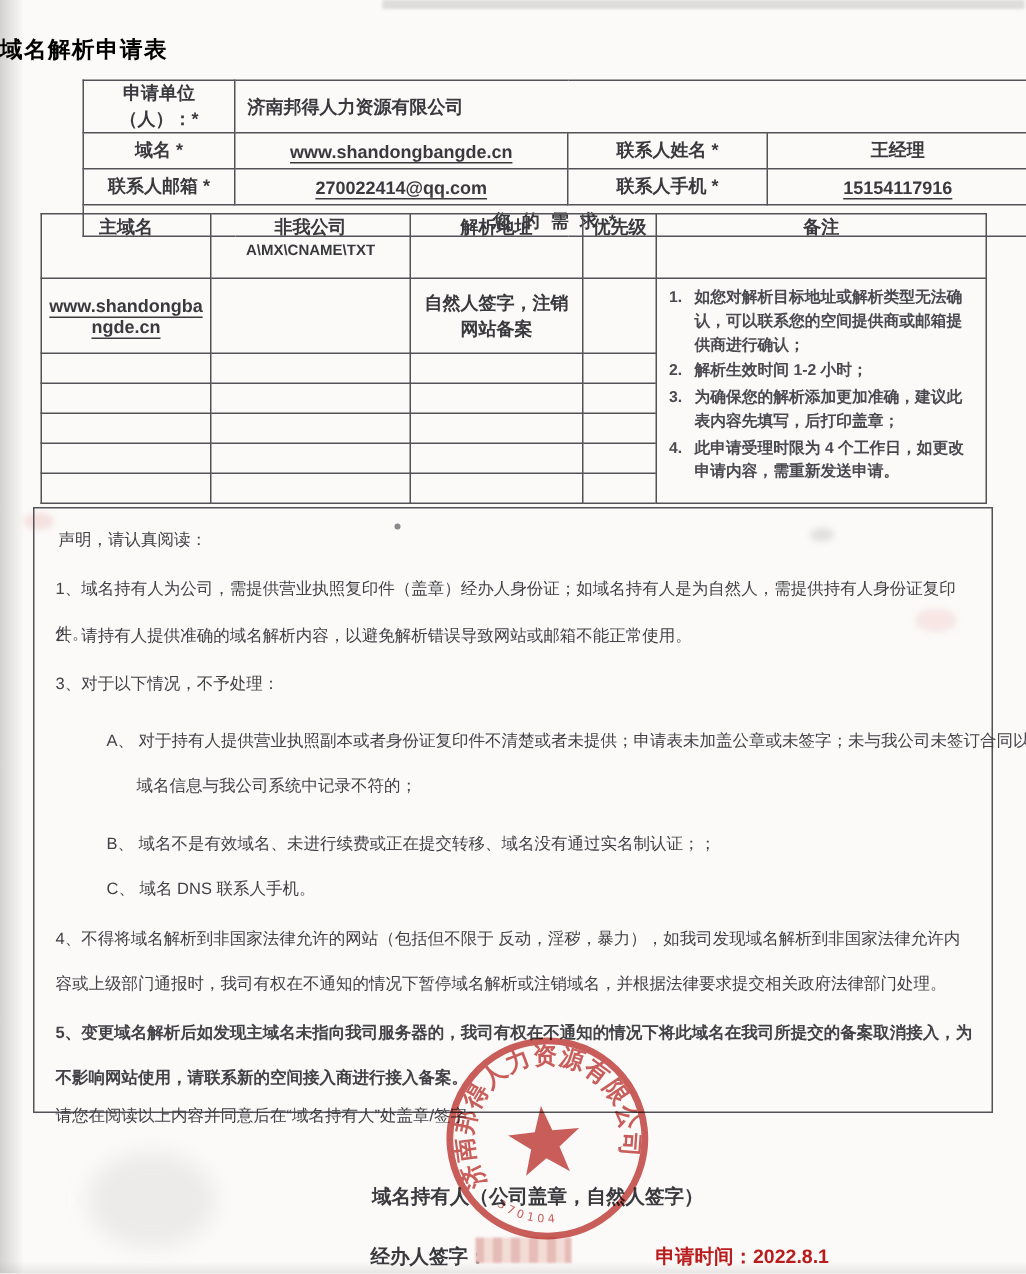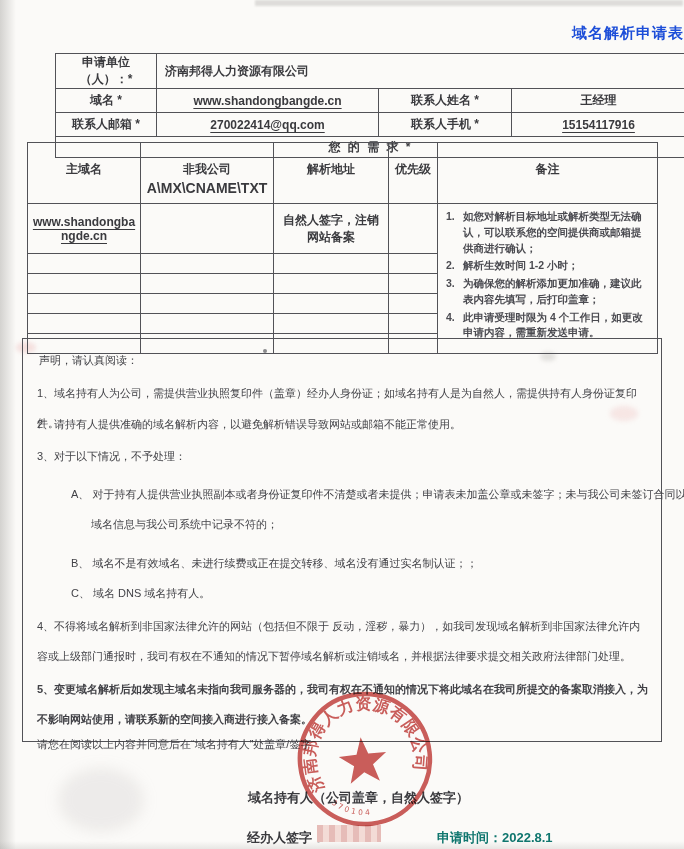--- a/index.html
+++ b/index.html
@@ -13,35 +13,35 @@
   .top-strip{position:absolute;left:255px;top:0;width:428px;height:6px;
              background:rgba(155,152,148,.30);filter:blur(1.2px);}
   .dot-art{position:absolute;left:263px;top:349px;width:4px;height:4px;border-radius:50%;
              background:#6d6d70;opacity:.8;}
   .smudge{position:absolute;border-radius:50%;}
   .sm1{left:16px;top:342px;width:20px;height:11px;background:rgba(226,148,148,.25);filter:blur(2px);}
   .sm2{left:610px;top:406px;width:28px;height:15px;background:rgba(232,158,158,.22);filter:blur(2.5px);}
   .sm3{left:58px;top:768px;width:86px;height:64px;background:rgba(158,156,152,.15);filter:blur(7px);}
   .sm4{left:540px;top:352px;width:16px;height:9px;background:rgba(150,148,145,.25);filter:blur(2px);}
 
-  .title{position:absolute;left:0;top:24px;width:100%;text-align:right;
-         font-size:15px;font-weight:700;letter-spacing:1px;color:#1d4ed8;}
+  .title{position:absolute;left:0;top:24px;width:100%;text-align:left;
+         font-size:15px;font-weight:700;letter-spacing:1px;color:#000000;}
 
   table{border-collapse:collapse;table-layout:fixed;position:absolute;}
   td{border:1.6px solid #525257;padding:0 4px;font-size:12px;overflow:hidden;}
 
   .info{left:27px;top:53px;width:630px;margin-left:28px;}
   .info td{height:23px;text-align:center;font-weight:600;color:#3a3a3e;}
   .info td.left{text-align:left;padding-left:8px;}
   .info td.needs{height:20px;font-weight:700;letter-spacing:2px;}
 
   .req{left:27px;top:142px;width:630px;}
   .req td{vertical-align:middle;text-align:center;color:#3a3a3e;}
-  .req tr.head td{height:42px;font-weight:700;vertical-align:top;padding-top:18px;}
-  .req .sub{font-weight:600;font-size:14px;margin-top:2px;}
+  .req tr.head td{height:42px;font-weight:700;vertical-align:top;padding-top:0;}
+  .req .sub{font-weight:600;font-size:10px;margin-top:2px;}
   .req tr.data td{height:49px;font-weight:600;word-break:break-all;}
   .req tr.empty td{height:19px;}
   .req td.notes{vertical-align:top;text-align:left;padding:5px 6px 0 8px;font-weight:400;}
   .note{display:flex;gap:5px;font-size:10.5px;line-height:1.5;color:#4a4a50;margin-bottom:2px;}
   .note .n{flex:0 0 12px;}
   .u{text-decoration:underline;text-underline-offset:3px;}
 
   .terms{position:absolute;left:22px;top:338px;width:640px;height:404px;
          border:1.6px solid #525257;box-sizing:border-box;}
   .terms p{position:absolute;margin:0;font-size:11px;line-height:30px;width:612px;color:#424247;}
@@ -51,21 +51,21 @@
   .t3{left:14px;top:102px;}
   .t3a{left:48px;top:140px;width:586px;padding-left:20px;text-indent:-20px;line-height:32px;}
   .t3b{left:48px;top:209px;width:586px;}
   .t3c{left:48px;top:239px;}
   .t4{left:14px;top:272px;line-height:30px;}
   .t5{left:14px;top:335px;line-height:32px;font-weight:700;color:#2f2f34;}
   .t-close{left:14px;top:390px;}
 
   .holder{position:absolute;left:248px;top:789px;font-size:13px;font-weight:600;color:#3a3a3e;}
   .signer{position:absolute;left:247px;top:829px;font-size:13px;font-weight:600;color:#3a3a3e;}
-  .apply-date{position:absolute;left:437px;top:829px;font-size:13px;font-weight:600;color:#0f766e;}
+  .apply-date{position:absolute;left:437px;top:829px;font-size:13px;font-weight:600;color:#b91c1c;}
   .redaction{position:absolute;left:317px;top:825px;width:64px;height:17px;
              background:repeating-linear-gradient(90deg,#e6bcb8 0 6px,#f3dbd6 6px 12px),
                         repeating-linear-gradient(0deg,rgba(255,255,255,.25) 0 4px,rgba(0,0,0,.03) 4px 8px);
              filter:blur(.7px);}
 
   .stamp{position:absolute;left:290px;top:685px;width:150px;height:150px;
          opacity:.82;mix-blend-mode:multiply;transform:rotate(-6deg);}
 </style>
 </head>
 <body>
@@ -189,21 +189,21 @@
   </tbody>
     </table>
 
   <div class="terms">
     <p class="t-head">声明，请认真阅读：</p>
     <p class="t1">1、域名持有人为公司，需提供营业执照复印件（盖章）经办人身份证；如域名持有人是为自然人，需提供持有人身份证复印件。</p>
     <p class="t2">2、请持有人提供准确的域名解析内容，以避免解析错误导致网站或邮箱不能正常使用。</p>
     <p class="t3">3、对于以下情况，不予处理：</p>
     <p class="t3a">A、 对于持有人提供营业执照副本或者身份证复印件不清楚或者未提供；申请表未加盖公章或未签字；未与我公司未签订合同以及域名信息与我公司系统中记录不符的；</p>
     <p class="t3b">B、 域名不是有效域名、未进行续费或正在提交转移、域名没有通过实名制认证；；</p>
-    <p class="t3c">C、 域名 DNS 域名持有人。</p>
+    <p class="t3c">C、 域名 DNS 联系人手机。</p>
     <p class="t4">4、不得将域名解析到非国家法律允许的网站（包括但不限于 反动，淫秽，暴力），如我司发现域名解析到非国家法律允许内容或上级部门通报时，我司有权在不通知的情况下暂停域名解析或注销域名，并根据法律要求提交相关政府法律部门处理。</p>
     <p class="t5">5、变更域名解析后如发现主域名未指向我司服务器的，我司有权在不通知的情况下将此域名在我司所提交的备案取消接入，为不影响网站使用，请联系新的空间接入商进行接入备案。</p>
     <p class="t-close">请您在阅读以上内容并同意后在“域名持有人”处盖章/签字</p>
   </div>
 
   <div class="holder">域名持有人（公司盖章，自然人签字）</div>
   <div class="signer">经办人签字：</div>
   <div class="redaction"></div>
   <div class="apply-date">
     <span>申请时间：</span><span>2022.8.1</span>

